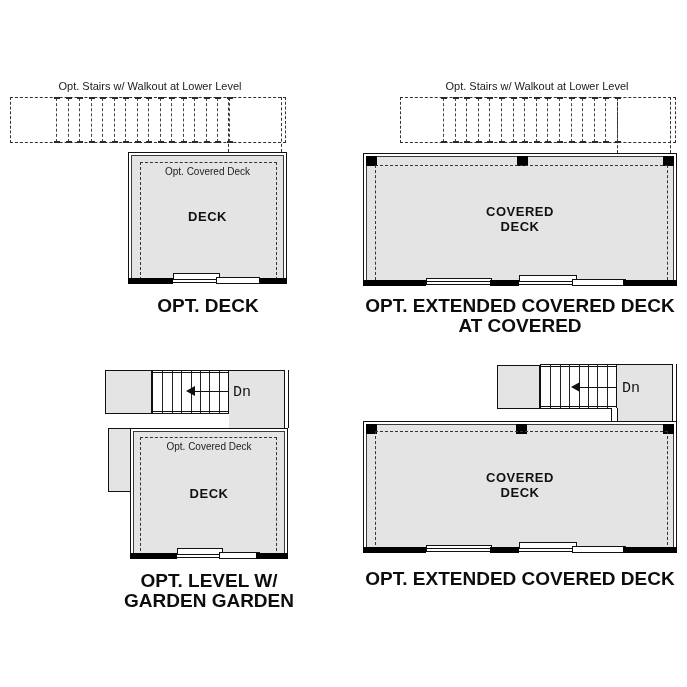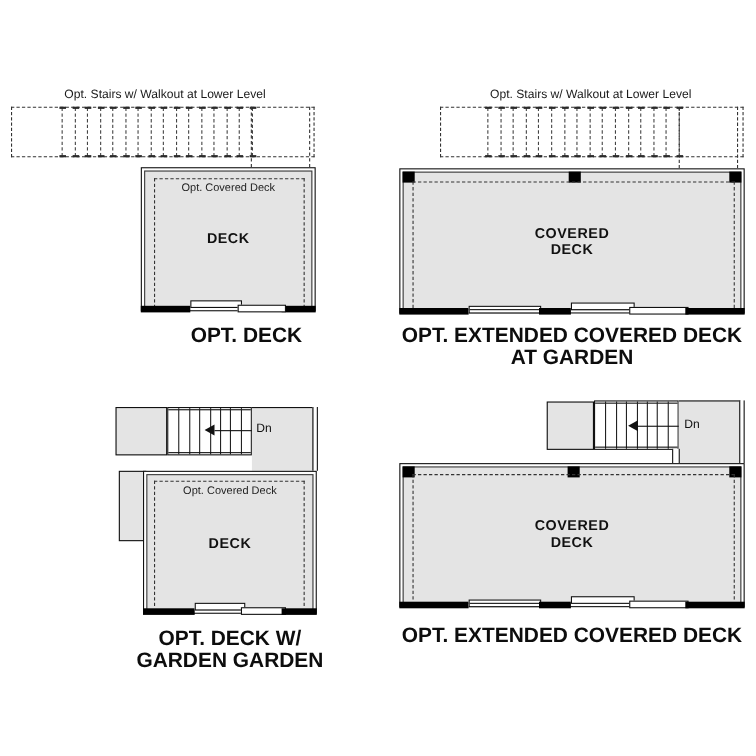--- a/index.html
+++ b/index.html
@@ -6,21 +6,21 @@
   #stage{
     position:relative;width:687px;height:687px;background:#fff;overflow:hidden;
     font-family:"Liberation Sans",sans-serif;color:#111;
   }
   .abs{position:absolute;}
   
   .note{font-size:11px;color:#1a1a1a;text-align:center;white-space:nowrap;}
   .small-note{font-size:10px;color:#222;text-align:center;white-space:nowrap;}
   .room{font-weight:bold;font-size:13px;letter-spacing:.5px;color:#111;text-align:center;line-height:15px;white-space:nowrap;}
   .caption{font-weight:bold;font-size:19px;line-height:19.5px;color:#0d0d0d;text-align:center;white-space:nowrap;}
-  .dn{font-size:11px;color:#111;white-space:nowrap;}
+  .dn{font-size:15px;color:#111;white-space:nowrap;font-family:Liberation Mono, monospace;}
   
   .dashed-rect{border:1px dashed #333;background:#fff;}
   .dashv{width:0;border-left:1px dashed #333;}
   .tread-zone{position:absolute;top:0;height:100%;}
   .tread{position:absolute;top:0;bottom:0;width:0;border-left:1px solid #222;}
   .tread-d{position:absolute;top:0;bottom:0;width:0;border-left:1px dashed #444;}
   .tread-d::before{content:'';position:absolute;top:-1px;left:-3px;width:6px;height:2px;background:#2a2a2a;}
   .tread-d::after{content:'';position:absolute;bottom:-1px;left:-3px;width:6px;height:2px;background:#2a2a2a;}
   .deck-outer{background:#fff;border:1px solid #111;}
   .deck-inner{position:absolute;inset:2px;background:var(--deck-fill,#e4e4e4);border:1px solid #3a3a3a;}
@@ -77,21 +77,21 @@
       <div class="deck-inner"></div>
       <div class="covered-dash" style="left:11px;right:9px;top:9px;bottom:2px;"></div>
       <div class="abs small-note" style="left:0;right:0;top:13px;">Opt. Covered Deck</div>
       <div class="abs room" style="left:0;right:0;top:56px;">DECK</div>
       <div class="wallbar" style="left:-1px;width:45px;"></div>
       <div class="wallbar" style="right:-1px;width:31px;"></div>
       <div class="door-panel door-raised" style="left:44px;width:45px;"></div>
       <div class="door-panel door-lower" style="left:87px;width:42px;"></div>
     </div>
 
-    <div class="abs caption" style="left:134px;top:296px;width:180px;">
+    <div class="abs caption" style="left:118px;top:296px;width:180px;">
       <div>OPT. DECK</div>
     </div>
   </div>
 
   <div class="abs" style="left:340px;top:0;width:347px;height:340px;">
     <div class="abs note" style="left:57px;top:80px;width:280px;">Opt. Stairs w/ Walkout at Lower Level</div>
 
     <div class="abs dashed-rect" style="left:60px;top:97px;width:274px;height:44px;">
       <div class="tread-zone" style="left:42px;width:174px;">
           <div class="tread-d" style="left: 0%;"></div>
@@ -128,21 +128,21 @@
       <div class="wallbar" style="left:-1px;width:63px;"></div>
       <div class="window" style="left:62px;width:64px;"></div>
       <div class="wallbar" style="left:126px;width:29px;"></div>
       <div class="door-panel door-raised" style="left:155px;width:56px;"></div>
       <div class="door-panel door-lower" style="left:208px;width:52px;"></div>
       <div class="wallbar" style="right:-1px;width:54px;"></div>
     </div>
 
     <div class="abs caption" style="left:21px;top:296px;width:318px;">
       <div>OPT. EXTENDED COVERED DECK</div>
-      <div>AT GARDEN</div>
+      <div>AT COVERED</div>
     </div>
   </div>
 
   <div class="abs" style="left:0;top:340px;width:340px;height:347px;">
     <div class="abs landing" style="left:105px;top:30px;width:45px;height:42px;"></div>
     <div class="stair-run" style="left:152px;top:30px;width:75px;height:42px;">
       <div class="tread-zone" style="left:0;width:100%;">
           <div class="tread" style="left: 12.5%;"></div>
           <div class="tread" style="left: 25%;"></div>
           <div class="tread" style="left: 37.5%;"></div>
@@ -165,21 +165,21 @@
       <div class="covered-dash" style="left:9px;right:10px;top:8px;bottom:6px;"></div>
       <div class="abs small-note" style="left:0;right:0;top:12px;">Opt. Covered Deck</div>
       <div class="abs room" style="left:0;right:0;top:57px;">DECK</div>
       <div class="wallbar" style="left:-1px;width:47px;"></div>
       <div class="door-panel door-raised" style="left:46px;width:44px;"></div>
       <div class="door-panel door-lower" style="left:88px;width:39px;"></div>
       <div class="wallbar" style="right:-1px;width:32px;"></div>
     </div>
 
     <div class="abs caption" style="left:109px;top:231px;width:200px;">
-      <div>OPT. DECK W/</div>
+      <div>OPT. LEVEL W/</div>
       <div>GARDEN GARDEN</div>
     </div>
   </div>
 
   <div class="abs" style="left:340px;top:340px;width:347px;height:347px;">
     <div class="abs landing" style="left:157px;top:25px;width:41px;height:42px;"></div>
     <div class="stair-run" style="left:200px;top:24px;width:75px;height:43px;">
       <div class="tread-zone" style="left:0;width:100%;">
           <div class="tread" style="left: 12.5%;"></div>
           <div class="tread" style="left: 25%;"></div>

